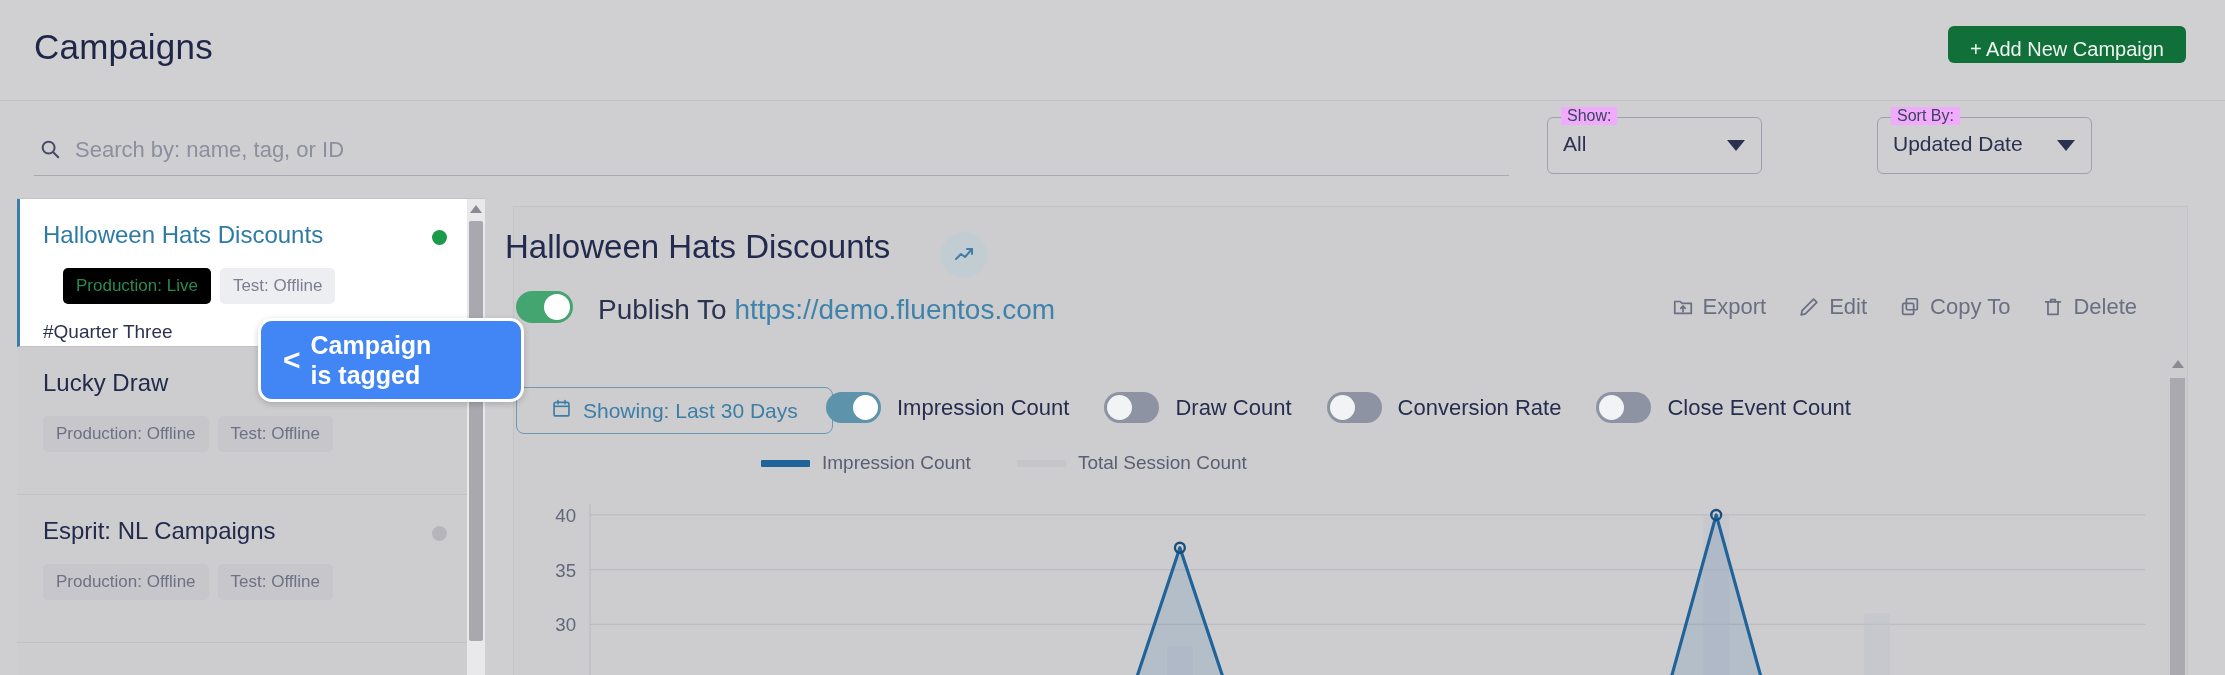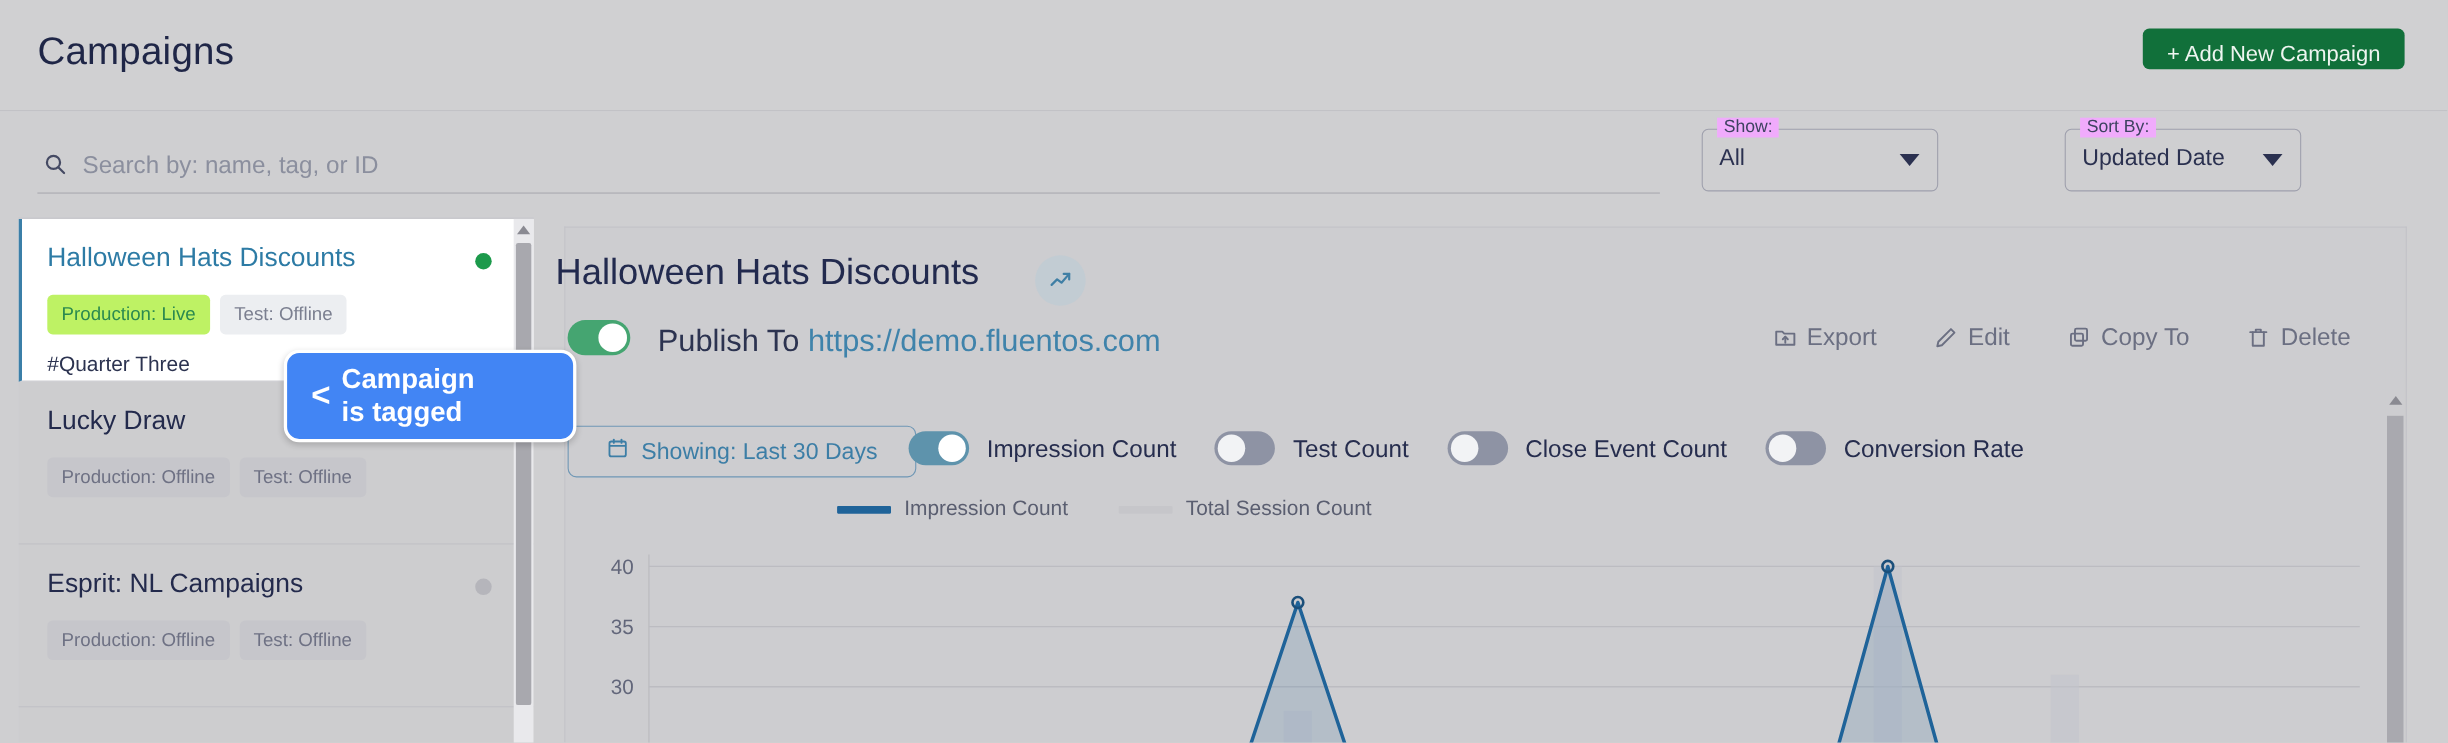--- a/index.html
+++ b/index.html
@@ -91,21 +91,21 @@
   .status-dot {
     position: absolute; right: 38px; top: 31px;
     width: 15px; height: 15px; border-radius: 50%; background: #b5b5bb;
   }
   .status-dot.live { background: #1c9a4b; }
   .chips { margin-top: 19px; display: flex; gap: 9px; }
   .chip {
     font-size: 17px; padding: 8px 13px; border-radius: 5px;
     background: #c6c6cb; color: #6e7184;
   }
-  .chip.live { background: #bef264; color: #2b8a4f; }
+  .chip.live { background: #000000; color: #2b8a4f; margin-left: 20px; }
   .chip.offline-sel { background: #eceef1; color: #7b7f90; }
   .tag { margin-top: 17px; font-size: 19px; color: #2c3350; }
 
   
   .list-scrollbar {
     position: absolute; right: 0; top: 0; width: 18px; height: 477px;
     background: #e9e9ec;
   }
   .sb-arrow-up {
     position: absolute; left: 3px; top: 6px;
@@ -159,21 +159,21 @@
   .publish-toggle .knob {
     position: absolute; right: 3px; top: 3px;
     width: 26px; height: 26px; border-radius: 50%; background: #fff;
   }
   .publish-label {
     position: absolute; left: 598px; top: 294px;
     font-size: 28px; color: #2c3350;
   }
   .publish-url { color: #3f83ab; }
 
-  .actions { position: absolute; right: 88px; top: 294px; display: flex; gap: 52px; }
+  .actions { position: absolute; right: 88px; top: 294px; display: flex; gap: 32px; }
   .action { display: flex; align-items: center; gap: 9px; color: #6b6f82; font-size: 22px; cursor: pointer; }
   .action svg { display: block; }
 
   
   .range-chip {
     position: absolute; left: 516px; top: 387px;
     height: 47px; padding: 0 34px;
     border: 1px solid #6f97b5; border-radius: 8px;
     display: flex; align-items: center; gap: 11px;
     color: #3c7ea6; font-size: 21px;
@@ -363,33 +363,33 @@
     <div class="metric">
       <span class="mtoggle on">
           <span class="knob"></span>
         </span>
       <span class="metric-label">Impression Count</span>
     </div>
     <div class="metric">
       <span class="mtoggle">
           <span class="knob"></span>
         </span>
-      <span class="metric-label">Test Count</span>
+      <span class="metric-label">Draw Count</span>
+    </div>
+    <div class="metric">
+      <span class="mtoggle">
+          <span class="knob"></span>
+        </span>
+      <span class="metric-label">Conversion Rate</span>
     </div>
     <div class="metric">
       <span class="mtoggle">
           <span class="knob"></span>
         </span>
       <span class="metric-label">Close Event Count</span>
-    </div>
-    <div class="metric">
-      <span class="mtoggle">
-          <span class="knob"></span>
-        </span>
-      <span class="metric-label">Conversion Rate</span>
     </div>
   </div>
 
   <div class="chart-area">
     <div class="chart-legend">
       <div class="legend-item">
         <span class="legend-swatch"></span>
         <span>Impression Count</span>
       </div>
       <div class="legend-item">

